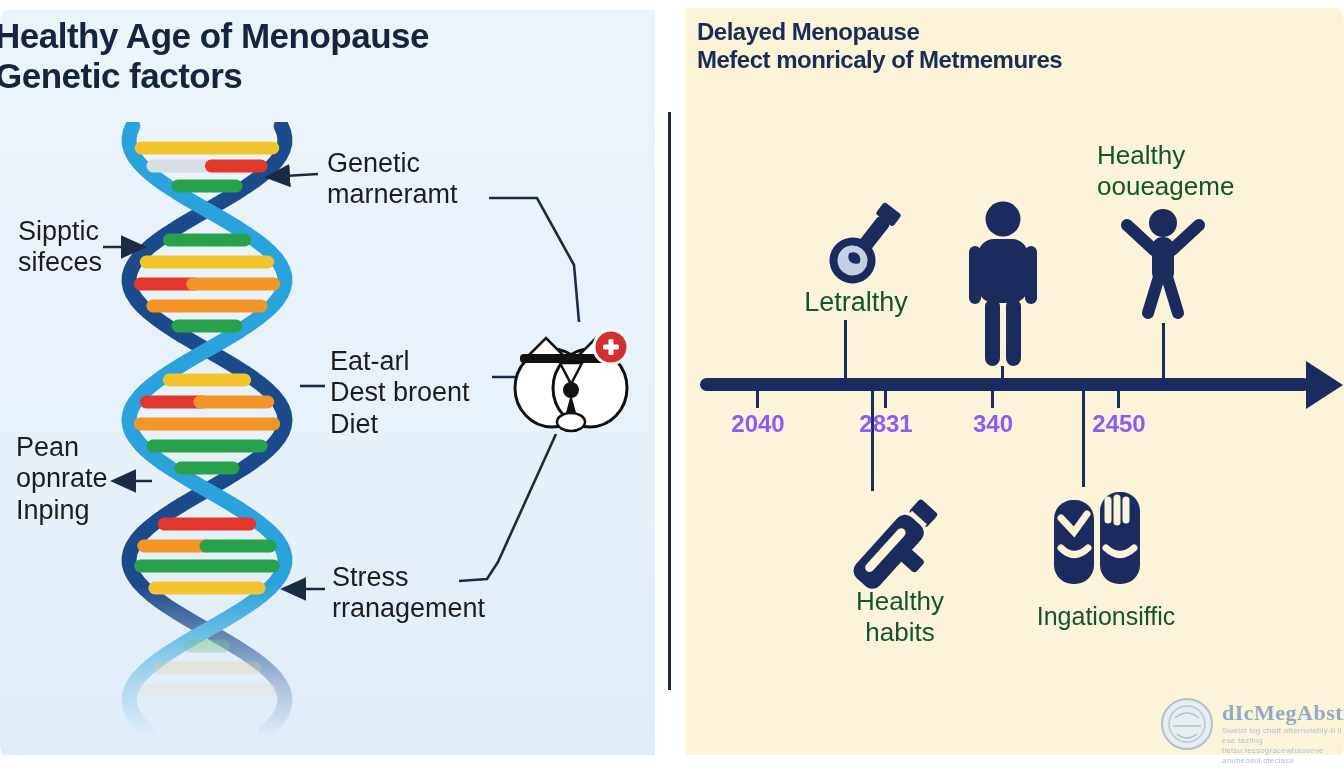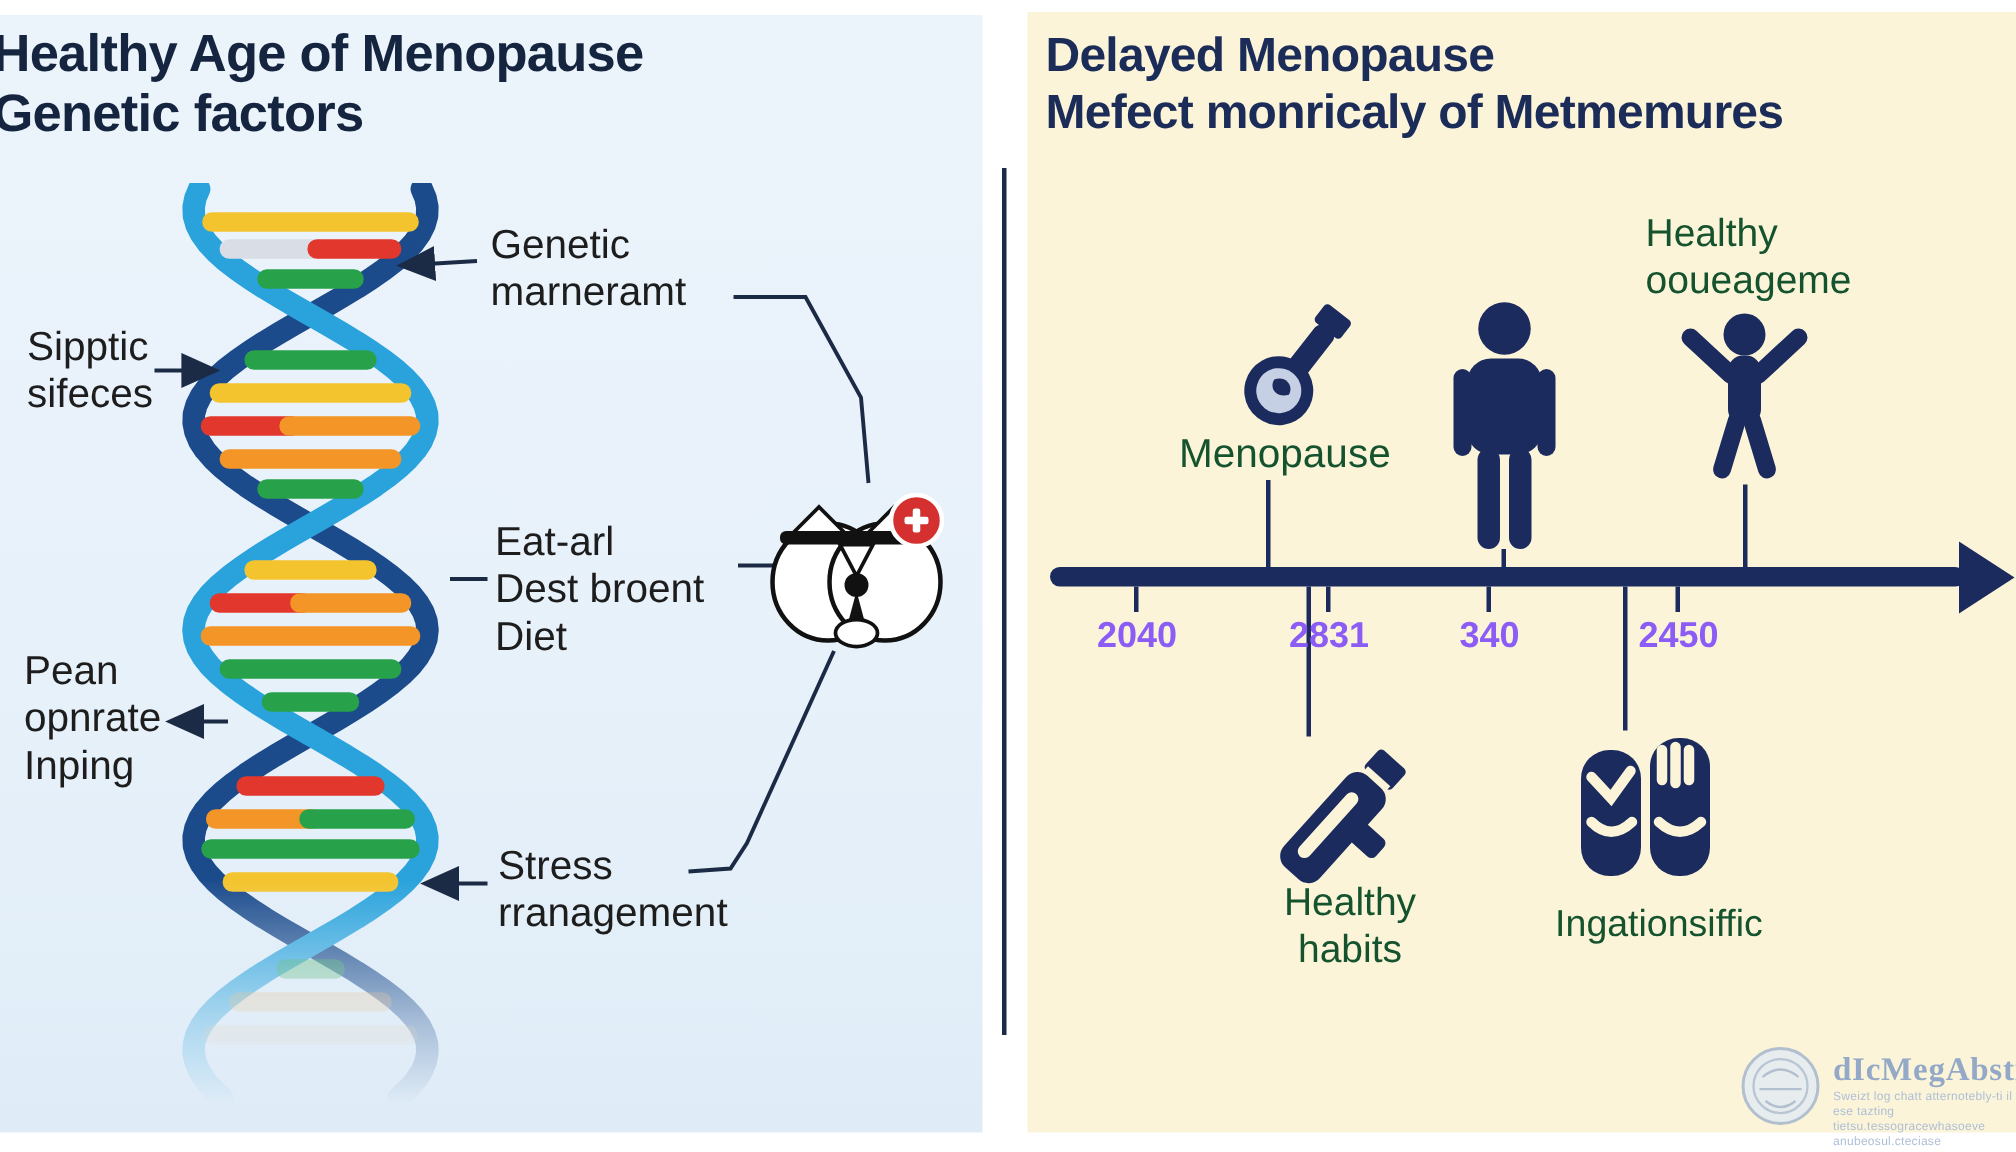--- a/index.html
+++ b/index.html
@@ -1,26 +1,26 @@
 <!DOCTYPE html>
 <html><head>
 <meta charset="utf-8">
 <style>
   html,body{margin:0;padding:0;background:#fff;}
   #stage{position:relative;width:1344px;height:768px;background:#ffffff;overflow:hidden;
-         font-family:"Liberation Sans",sans-serif;}
+         font-family:"Liberation Sans",sans-serif;border-radius:23px;}
   .abs{position:absolute;}
   .pre{white-space:pre-line;}
   .panel-left{left:0;top:10px;width:655px;height:745px;
       background:linear-gradient(180deg,#ecf4fb 0%,#e7f1fa 60%,#dfecf7 100%);}
   .panel-right{left:685px;top:8px;width:659px;height:747px;background:#fbf4d9;}
   .divider{left:668px;top:112px;width:3px;height:578px;background:#1c2b45;}
   .title-left{left:-5px;top:16px;font-size:35px;font-weight:bold;line-height:1.13;
       color:#15243f;letter-spacing:-0.5px;}
-  .title-right{left:697px;top:18px;font-size:32px;font-weight:bold;line-height:1.18;
+  .title-right{left:697px;top:18px;font-size:24px;font-weight:bold;line-height:1.18;
       color:#1c2c59;letter-spacing:-0.5px;}
   .lbl{font-size:27px;line-height:1.16;color:#1d1d1d;}
   .rlbl{font-size:26px;line-height:1.18;color:#14532d;}
   .center{text-align:center;}
   .dna-mask{-webkit-mask-image:linear-gradient(to bottom,#000 0%,#000 75%,rgba(0,0,0,.3) 90%,transparent 99%);
             mask-image:linear-gradient(to bottom,#000 0%,#000 75%,rgba(0,0,0,.3) 90%,transparent 99%);}
   svg{overflow:visible;display:block;}
   .tl-bar{left:700px;top:378px;width:610px;height:13px;background:#1c2b5e;border-radius:7px;}
   .tl-head{left:1306px;top:361px;width:0;height:0;border-left:37px solid #1c2b5e;
       border-top:24px solid transparent;border-bottom:24px solid transparent;}
@@ -124,21 +124,21 @@
 
   <svg class="abs" style="left:812px;top:198px" width="95" height="100" viewBox="0 0 95 100">
     <g transform="rotate(38 48 48)" fill="#1c2b5e">
       <rect x="40" y="-2" width="22" height="15" rx="3"></rect>
       <rect x="44" y="11" width="15" height="38" rx="5"></rect>
       <circle cx="51" cy="64" r="23"></circle>
       <circle cx="51" cy="64" r="15" fill="#c6d0e4"></circle>
       <path d="M44 60 c4 -7 13 -5 14 2 c-5 7 -13 5 -14 -2 z" fill="#1c2b5e"></path>
     </g>
   </svg>
-  <div class="abs rlbl center" style="left:786px;top:287px;width:140px;font-size:27px">Menopause</div>
+  <div class="abs rlbl center" style="left:786px;top:287px;width:140px;font-size:27px">Letralthy</div>
 
   <svg class="abs" style="left:962px;top:202px" width="82" height="166" viewBox="0 0 82 166">
     <g fill="#1c2b5e">
       <circle cx="41" cy="17" r="17.5"></circle>
       <rect x="16" y="37" width="50" height="64" rx="16"></rect>
       <rect x="7" y="44" width="12" height="58" rx="6"></rect>
       <rect x="63" y="44" width="12" height="58" rx="6"></rect>
       <rect x="23" y="97" width="15" height="67" rx="7.5"></rect>
       <rect x="44" y="97" width="15" height="67" rx="7.5"></rect>
     </g>

